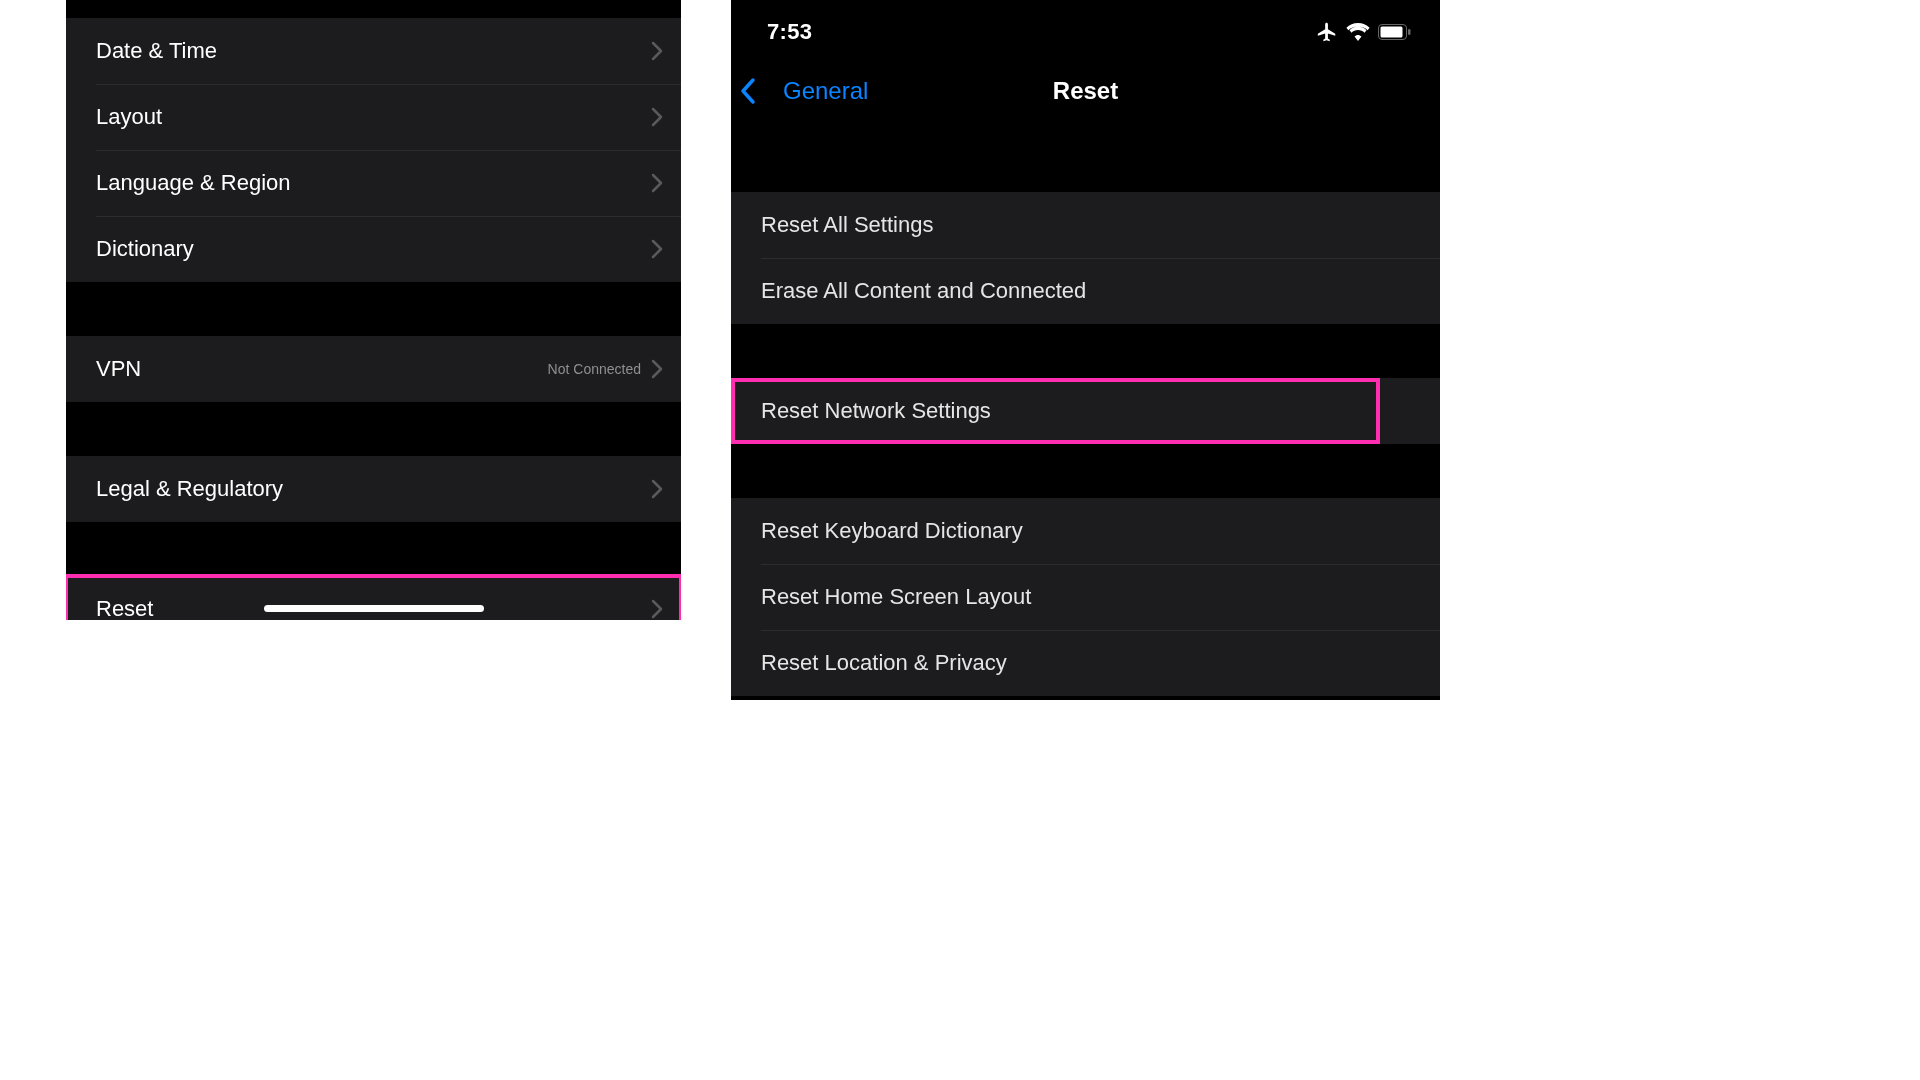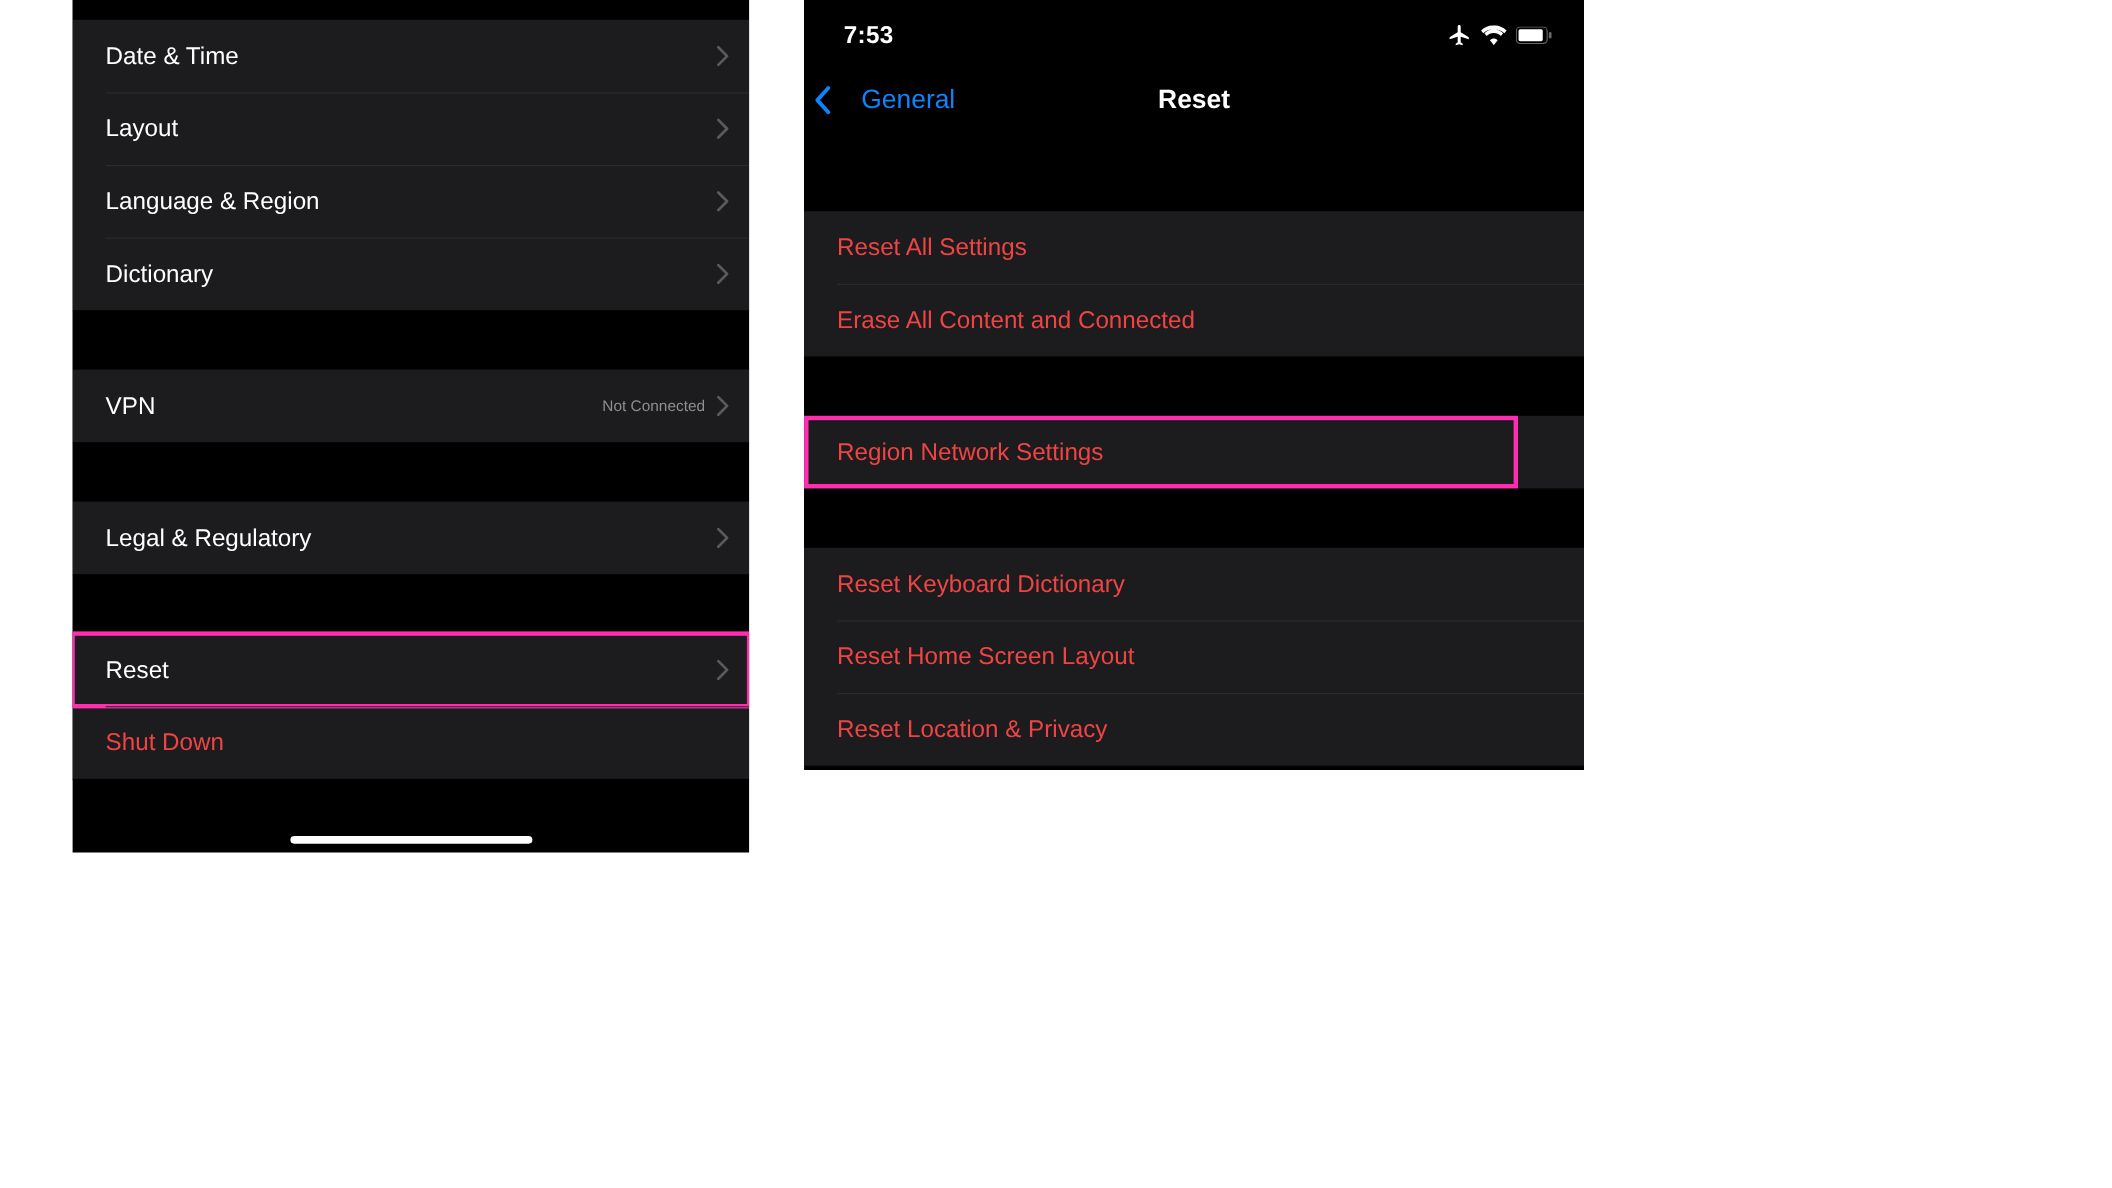--- a/index.html
+++ b/index.html
@@ -18,21 +18,21 @@
     padding-left: 66px;
   }
   .phone {
     background: #000;
     color: #fff;
     overflow: hidden;
     position: relative;
   }
   .phone-left {
     width: 628px;
-    height: 775px;
+    height: 620px;
   }
   .phone-right {
     width: 724px;
     height: 700px;
   }
 
   
   .status-bar {
     display: flex;
     justify-content: space-between;
@@ -103,21 +103,21 @@
   .row + .row::before {
     content: "";
     position: absolute;
     top: 0;
     left: 30px;
     right: 0;
     height: 1px;
     background: #2c2c2e;
   }
   .row .label { color: #fff; }
-  .row .label.blue { color: #ef4444; }
+  .row .label.blue { color: #e5e5e5; }
   .row .value {
     color: #8e8e93;
     font-size: 14px;
     margin-left: auto;
     margin-right: 10px;
   }
   .chevron {
     flex-shrink: 0;
   }
 
@@ -256,21 +256,21 @@
     </div>
     <div class="row">
       <span class="label blue">Erase All Content and Connected</span>
     </div>
   </div>
 
   <div class="gap"></div>
 
   <div class="section">
     <div class="row highlight-right">
-      <span class="label blue">Region Network Settings</span>
+      <span class="label blue">Reset Network Settings</span>
     </div>
   </div>
 
   <div class="gap"></div>
 
   <div class="section">
     <div class="row">
       <span class="label blue">Reset Keyboard Dictionary</span>
     </div>
     <div class="row">

